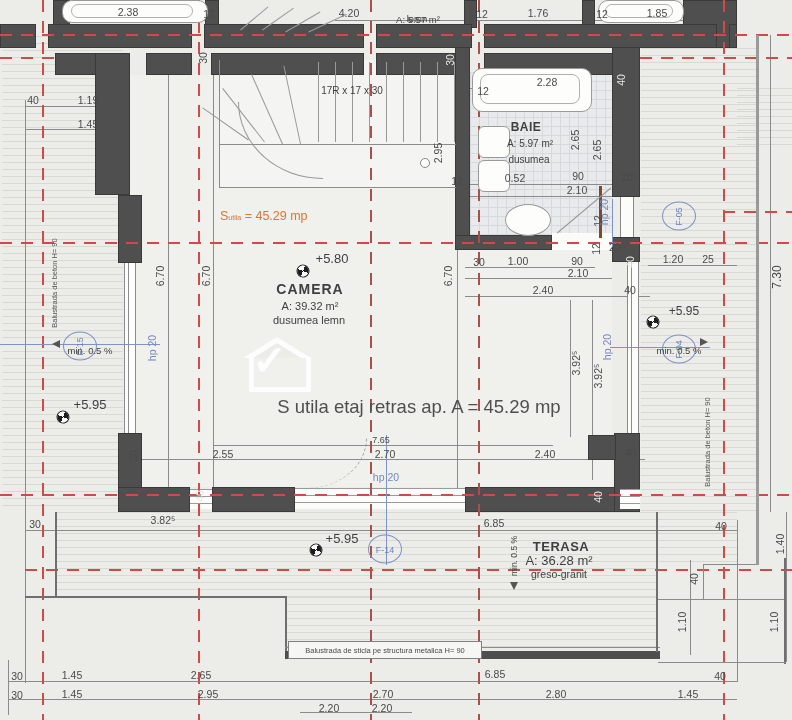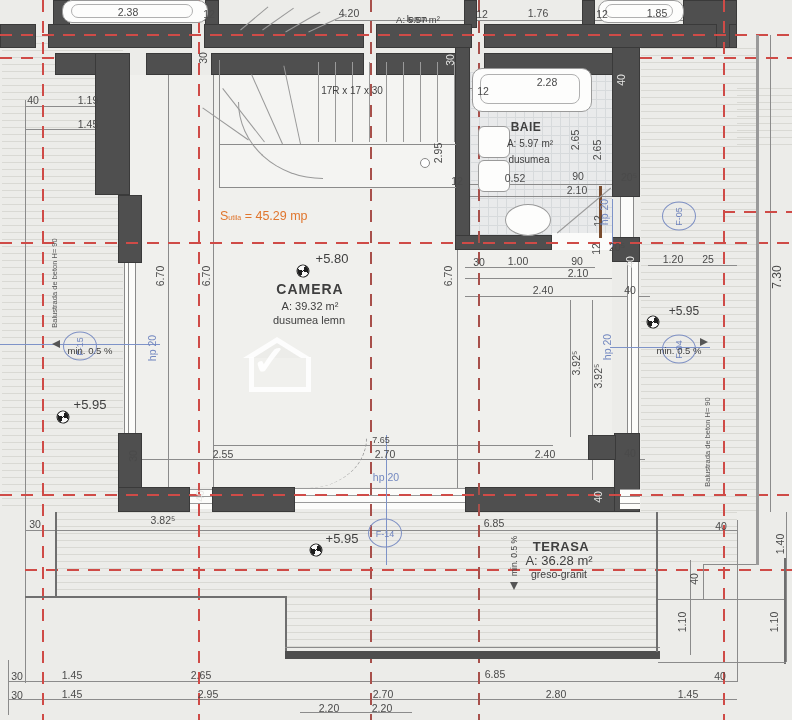--- a/index.html
+++ b/index.html
@@ -205,21 +205,21 @@
 
   <div class="ftag" style="left:679px;top:216px;">
       <span class="rt">F-05</span>
     </div>
   <div class="ftag" style="left:80px;top:346px;">
       <span class="rt">F-15</span>
     </div>
   <div class="ftag" style="left:679px;top:349px;">
       <span class="rt">F-04</span>
     </div>
-  <div class="ftag" style="left:385px;top:533px;">
+  <div class="ftag" style="left:385px;top:549px;">
       <span>F-14</span>
     </div>
 
   <div class="lbl" style="left:90px;top:351px;font-size:9.5px;">min. 0.5 %</div>
   <div class="tri" style="left:52px;top:340px;border-top:4px solid transparent;border-bottom:4px solid transparent;border-right:8px solid #555;"></div>
   <div class="lbl" style="left:679px;top:351px;font-size:9.5px;">min. 0.5 %</div>
   <div class="tri" style="left:700px;top:338px;border-top:4px solid transparent;border-bottom:4px solid transparent;border-left:8px solid #555;"></div>
   <div class="lbl r90" style="left:514px;top:556px;font-size:8.5px;">min. 0.5 %</div>
   <div class="tri" style="left:510px;top:582px;border-left:4px solid transparent;border-right:4px solid transparent;border-top:8px solid #555;"></div>
 
@@ -237,24 +237,26 @@
   <div class="lbl" style="left:310px;top:306px;font-size:11px;">A: 39.32 m²</div>
   <div class="lbl" style="left:309px;top:320px;font-size:11px;">dusumea lemn</div>
   <div class="lbl" style="left:561px;top:546px;font-size:13px;font-weight:bold;letter-spacing:.5px;">TERASA</div>
   <div class="lbl" style="left:559px;top:560px;font-size:13px;">A: 36.28 m²</div>
   <div class="lbl" style="left:559px;top:574px;font-size:10.5px;">greso-granit</div>
 
   <div class="su" style="left:220px;top:216px;">
     <span>S</span><span class="sub">utila</span> <span>= 45.29 mp</span>
   </div>
 
+  <div class="sum" style="left:419px;top:407px;">S utila etaj retras ap. A = 45.29 mp</div>
 
   <div class="lbl" style="left:352px;top:91px;font-size:10px;">17R x 17 x 30</div>
   <div class="lbl r90" style="left:55px;top:283px;font-size:7.5px;color:#555;">Balustrada de beton H= 90</div>
   <div class="lbl r90" style="left:708px;top:442px;font-size:7.5px;color:#555;">Balustrada de beton H= 90</div>
+  <div class="lblbox" style="left:288px;top:641px;width:192px;height:16px;">Balustrada de sticla pe structura metalica H= 90</div>
 
   <div>
       <span class="dim" style="left: 128px; top: 12px;">2.38</span>
       <span class="dim" style="left: 209px; top: 14px;">12</span>
       <span class="dim" style="left: 349px; top: 13px;">4.20</span>
       <span class="dim" style="left: 482px; top: 14px;">12</span>
       <span class="dim" style="left: 538px; top: 13px;">1.76</span>
       <span class="dim" style="left: 602px; top: 14px;">12</span>
       <span class="dim" style="left: 657px; top: 13px;">1.85</span>
       <span class="dim" style="left: 33px; top: 100px;">40</span>

